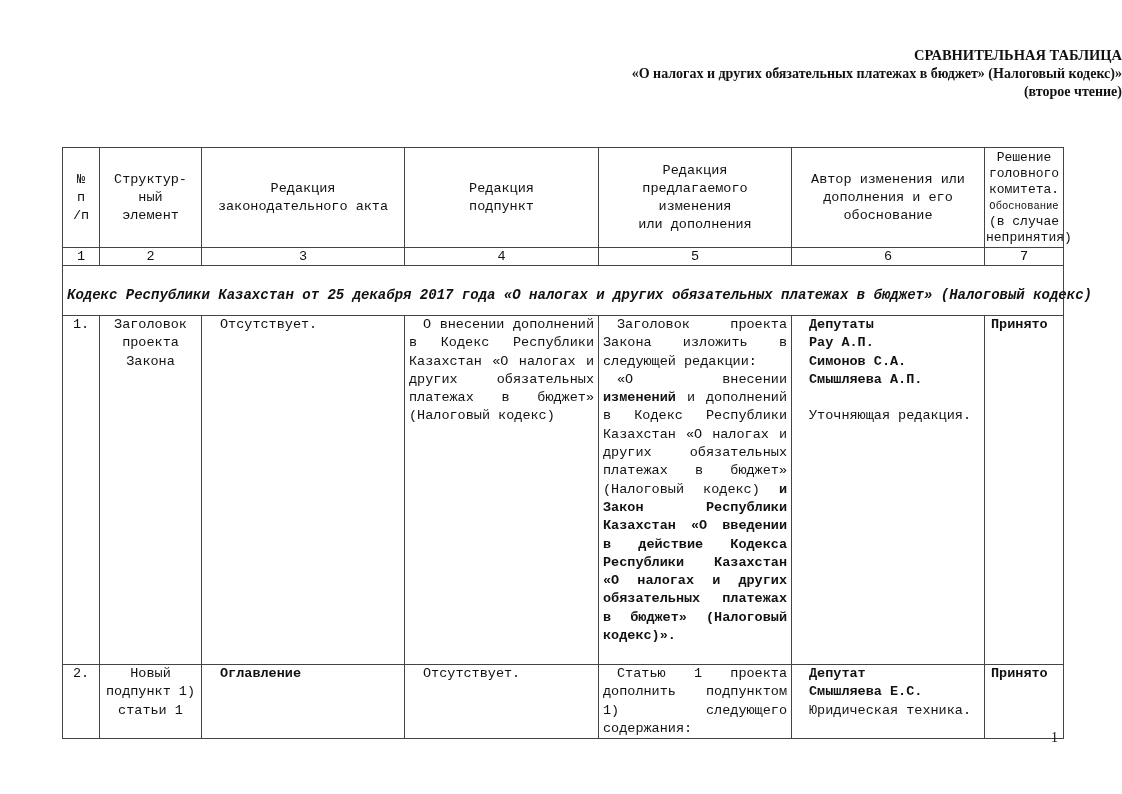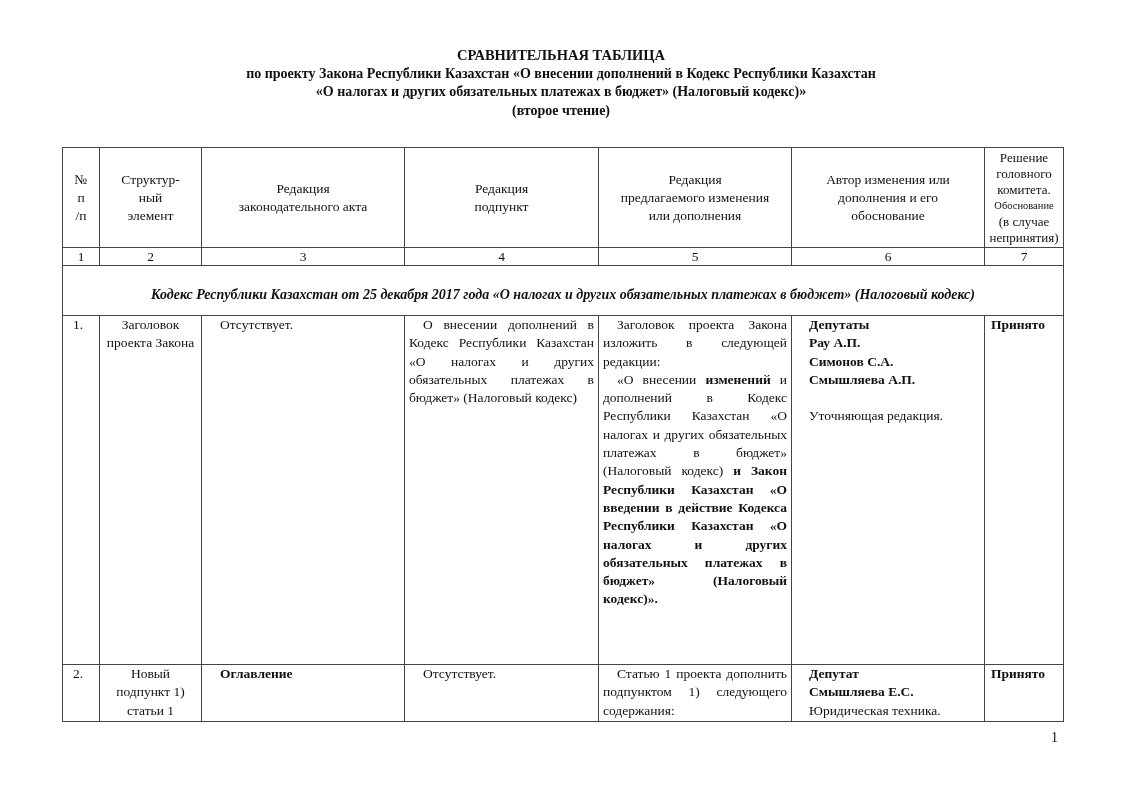--- a/index.html
+++ b/index.html
@@ -1,24 +1,24 @@
 <!DOCTYPE html>
 <html><head>
 <meta charset="utf-8">
 <style>
   html, body { margin: 0; padding: 0; background: #ffffff; }
   body { width: 1122px; height: 794px; position: relative; overflow: hidden;
          font-family: "Liberation Serif", "DejaVu Serif", serif; color: #111; }
   .title-block { position: absolute; left: 0; top: 46px; width: 1122px; text-align: center;
                  font-weight: bold; font-size: 14px; line-height: 18.5px; }
-  .title-block div { white-space: nowrap; }
+  .title-block div { white-space: nowrap; text-align: right; }
   .title-main { font-size: 14.5px; }
   table.cmp { position: absolute; left: 62px; top: 147px; border-collapse: collapse;
               table-layout: fixed; width: 1001px; font-size: 13.5px; line-height: 18.3px; }
-  table.cmp td { border: 1px solid #444; vertical-align: top; padding: 0 4px; }
+  table.cmp td { border: 1px solid #444; vertical-align: top; padding: 0 4px; font-family: Liberation Mono, monospace; }
   col.c1 { width: 37px; } col.c2 { width: 102px; } col.c3 { width: 203px; }
   col.c4 { width: 194px; } col.c5 { width: 193px; } col.c6 { width: 193px; } col.c7 { width: 79px; }
   tr.hdr td { height: 99px; vertical-align: middle; text-align: center; line-height: 18px; }
   tr.hdr td.h7 { font-size: 13px; line-height: 16px; padding: 0 1px; }
   tr.hdr td.h7 .small { font-size: 10.5px; }
   tr.nums td { text-align: center; height: 17px; line-height: 17px; padding: 0; }
   tr.section td { height: 38px; vertical-align: bottom; text-align: center; font-weight: bold;
                   font-style: italic; font-size: 14px; padding-bottom: 11px; white-space: nowrap; }
   tr.r1 td { height: 348px; }
   tr.r2 td { height: 56px; }
@@ -30,21 +30,20 @@
   .author .gap { height: 18px; }
   .author-cell { padding-left: 17px !important; padding-right: 6px !important; margin-top: 20px; }
   .dec-cell { padding-left: 6px !important; }
   .page-num { position: absolute; left: 1051px; top: 730px; font-size: 14px; }
 </style>
 </head>
 <body>
 
 <div class="title-block">
   <div class="title-main">СРАВНИТЕЛЬНАЯ ТАБЛИЦА</div>
-  <div>по проекту Закона Республики Казахстан «О внесении дополнений в Кодекс Республики Казахстан</div>
   <div>«О налогах и других обязательных платежах в бюджет» (Налоговый кодекс)»</div>
   <div>(второе чтение)</div>
 </div>
 
 <table class="cmp">
   <colgroup>
     <col class="c1">
       <col class="c2">
       <col class="c3">
       <col class="c4">

